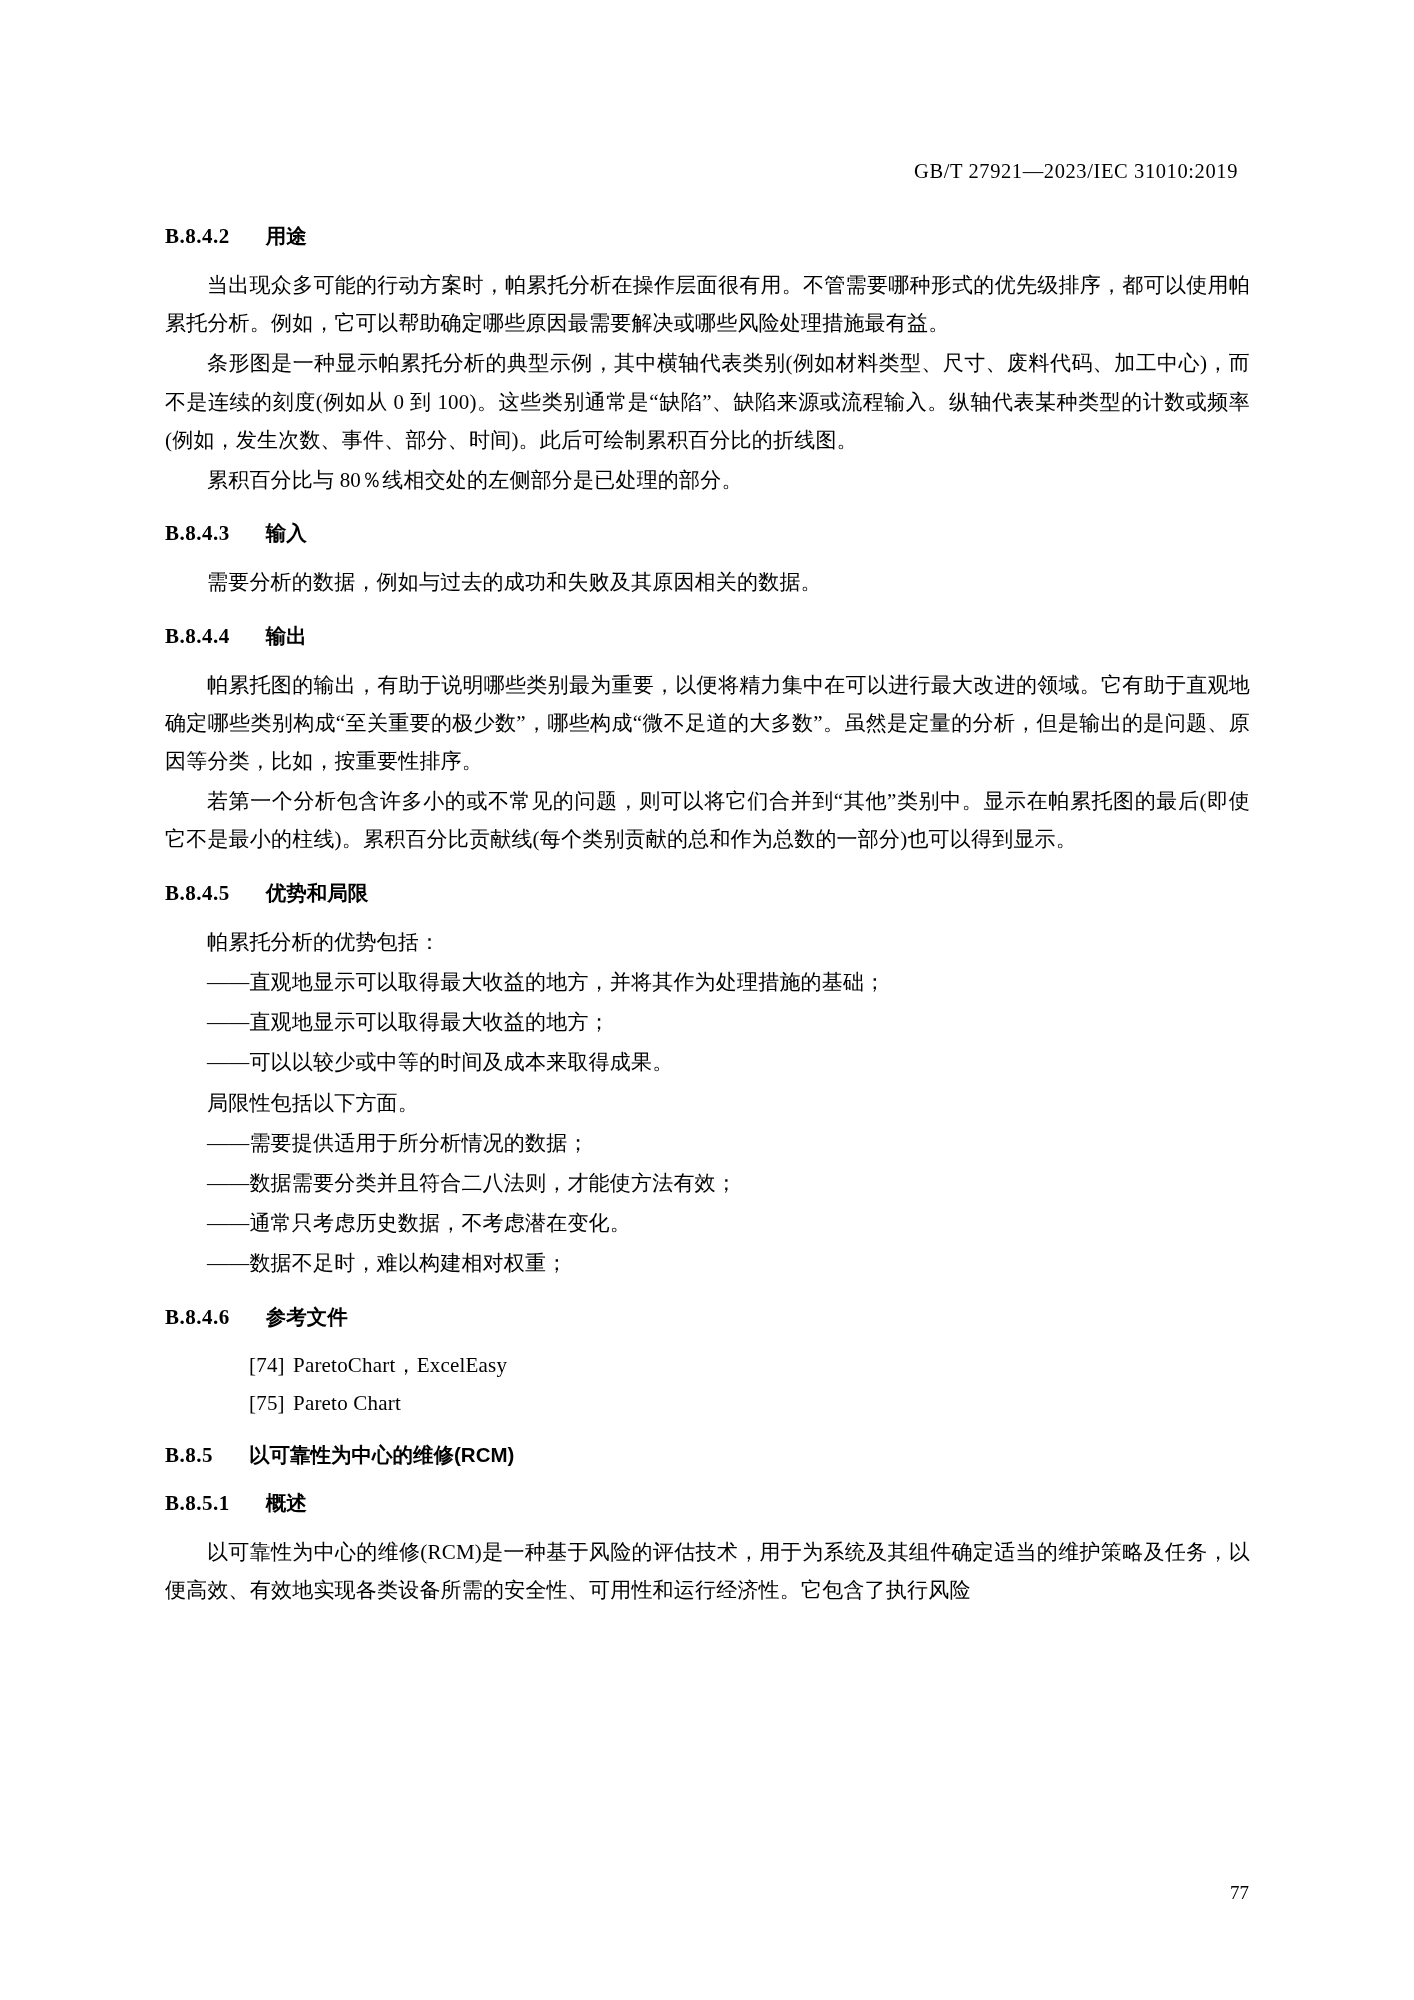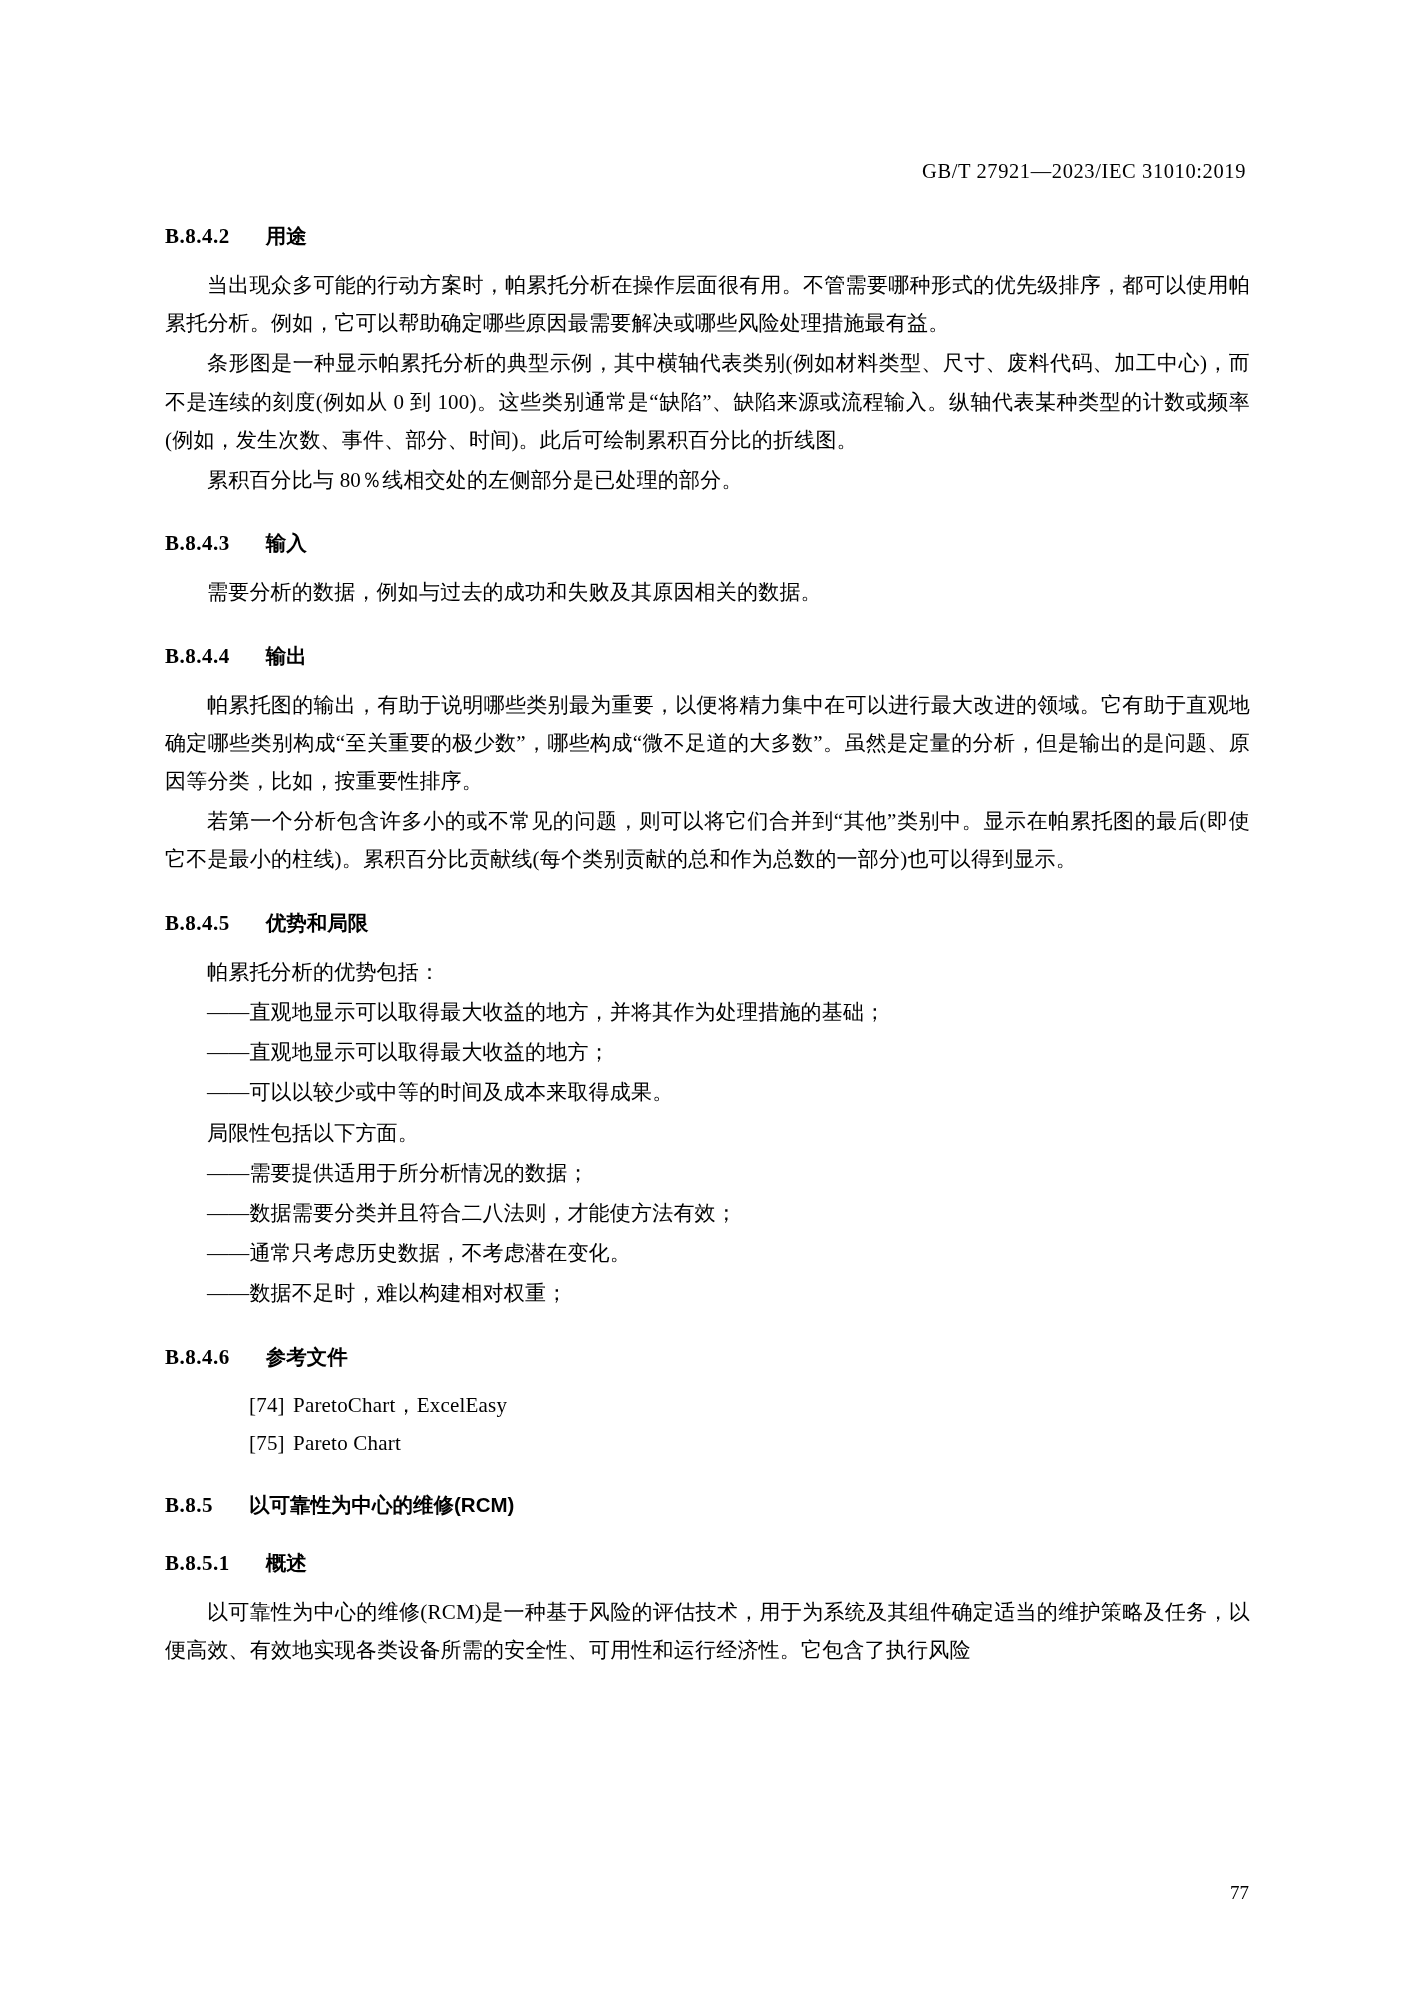--- a/index.html
+++ b/index.html
@@ -24,37 +24,37 @@
     padding: 0;
   }
   .content {
     position: absolute;
     left: 165px;
     top: 160px;
     width: 1085px;
   }
   .header {
     position: absolute;
-    right: 4px;
+    right: 12px;
     top: 0;
     font-family: "Liberation Serif", serif;
     font-size: 20.5px;
     letter-spacing: 0.6px;
     white-space: nowrap;
   }
   .body-block {
     position: absolute;
     left: 0;
     top: 62px;
     width: 1085px;
   }
   .sec-row {
     display: flex;
     align-items: baseline;
-    margin-top: 30px;
+    margin-top: 20px;
     margin-bottom: 16px;
   }
   .sec-row:first-child { margin-top: 0; }
   .sec-num {
     font-family: "Liberation Serif", serif;
     font-weight: bold;
     font-size: 21px;
     letter-spacing: 0.5px;
     white-space: nowrap;
     text-align: center;

